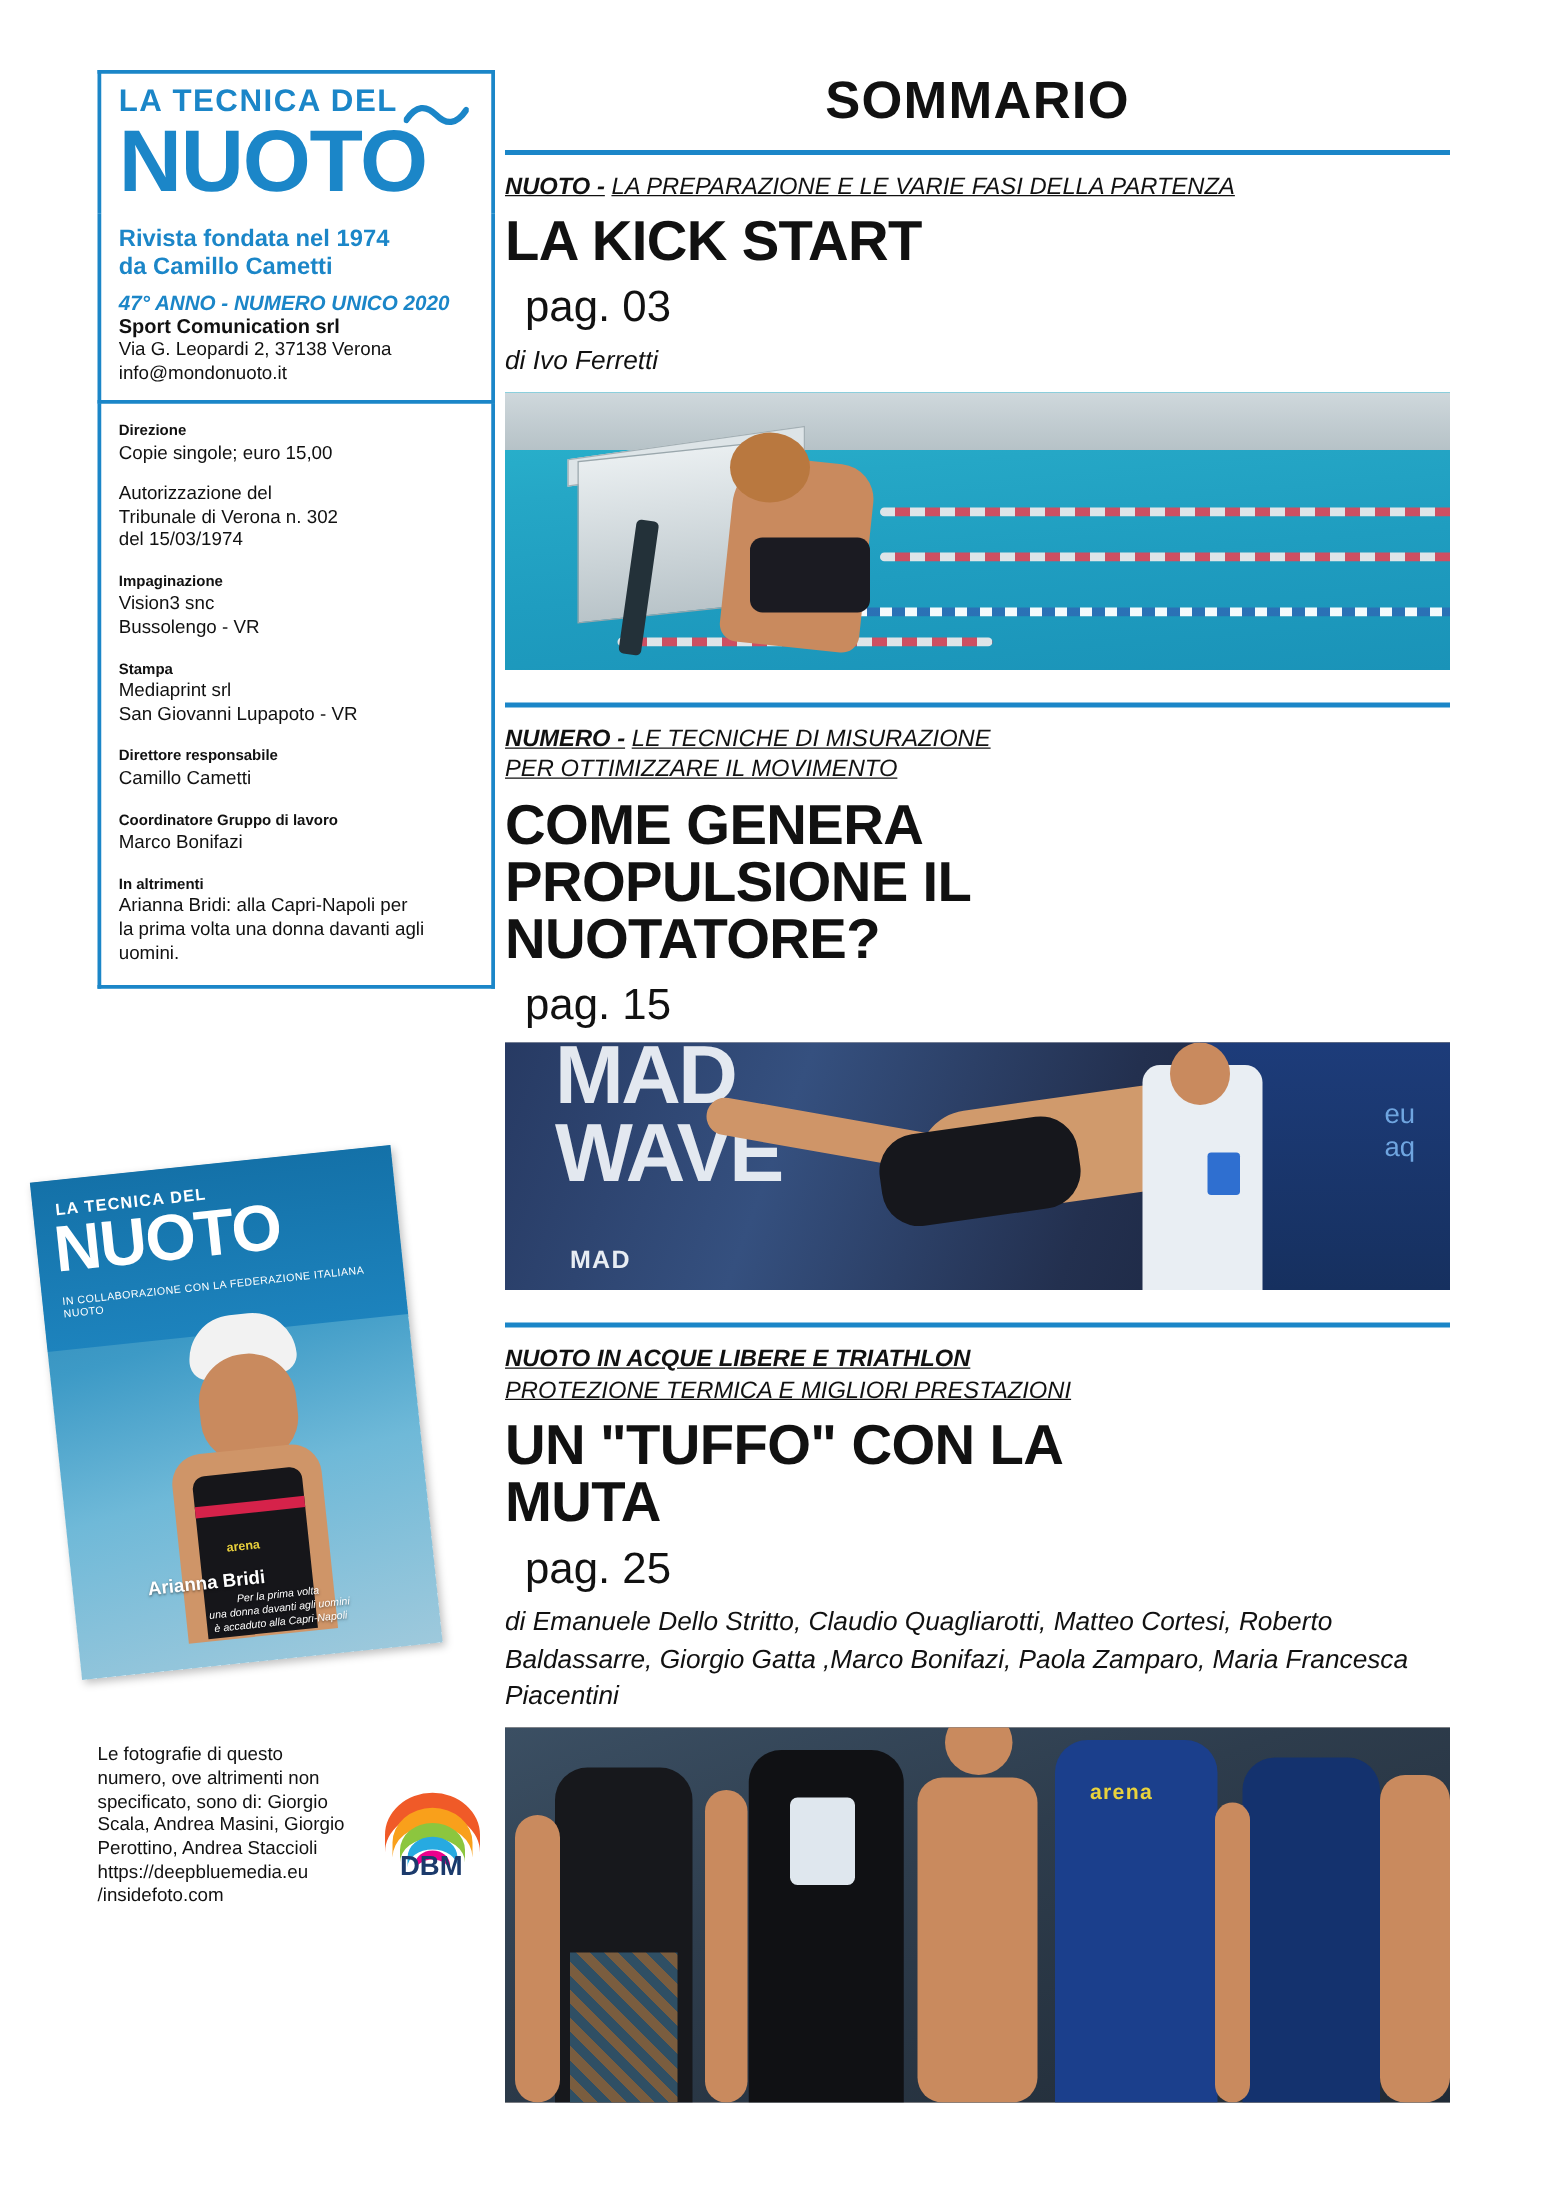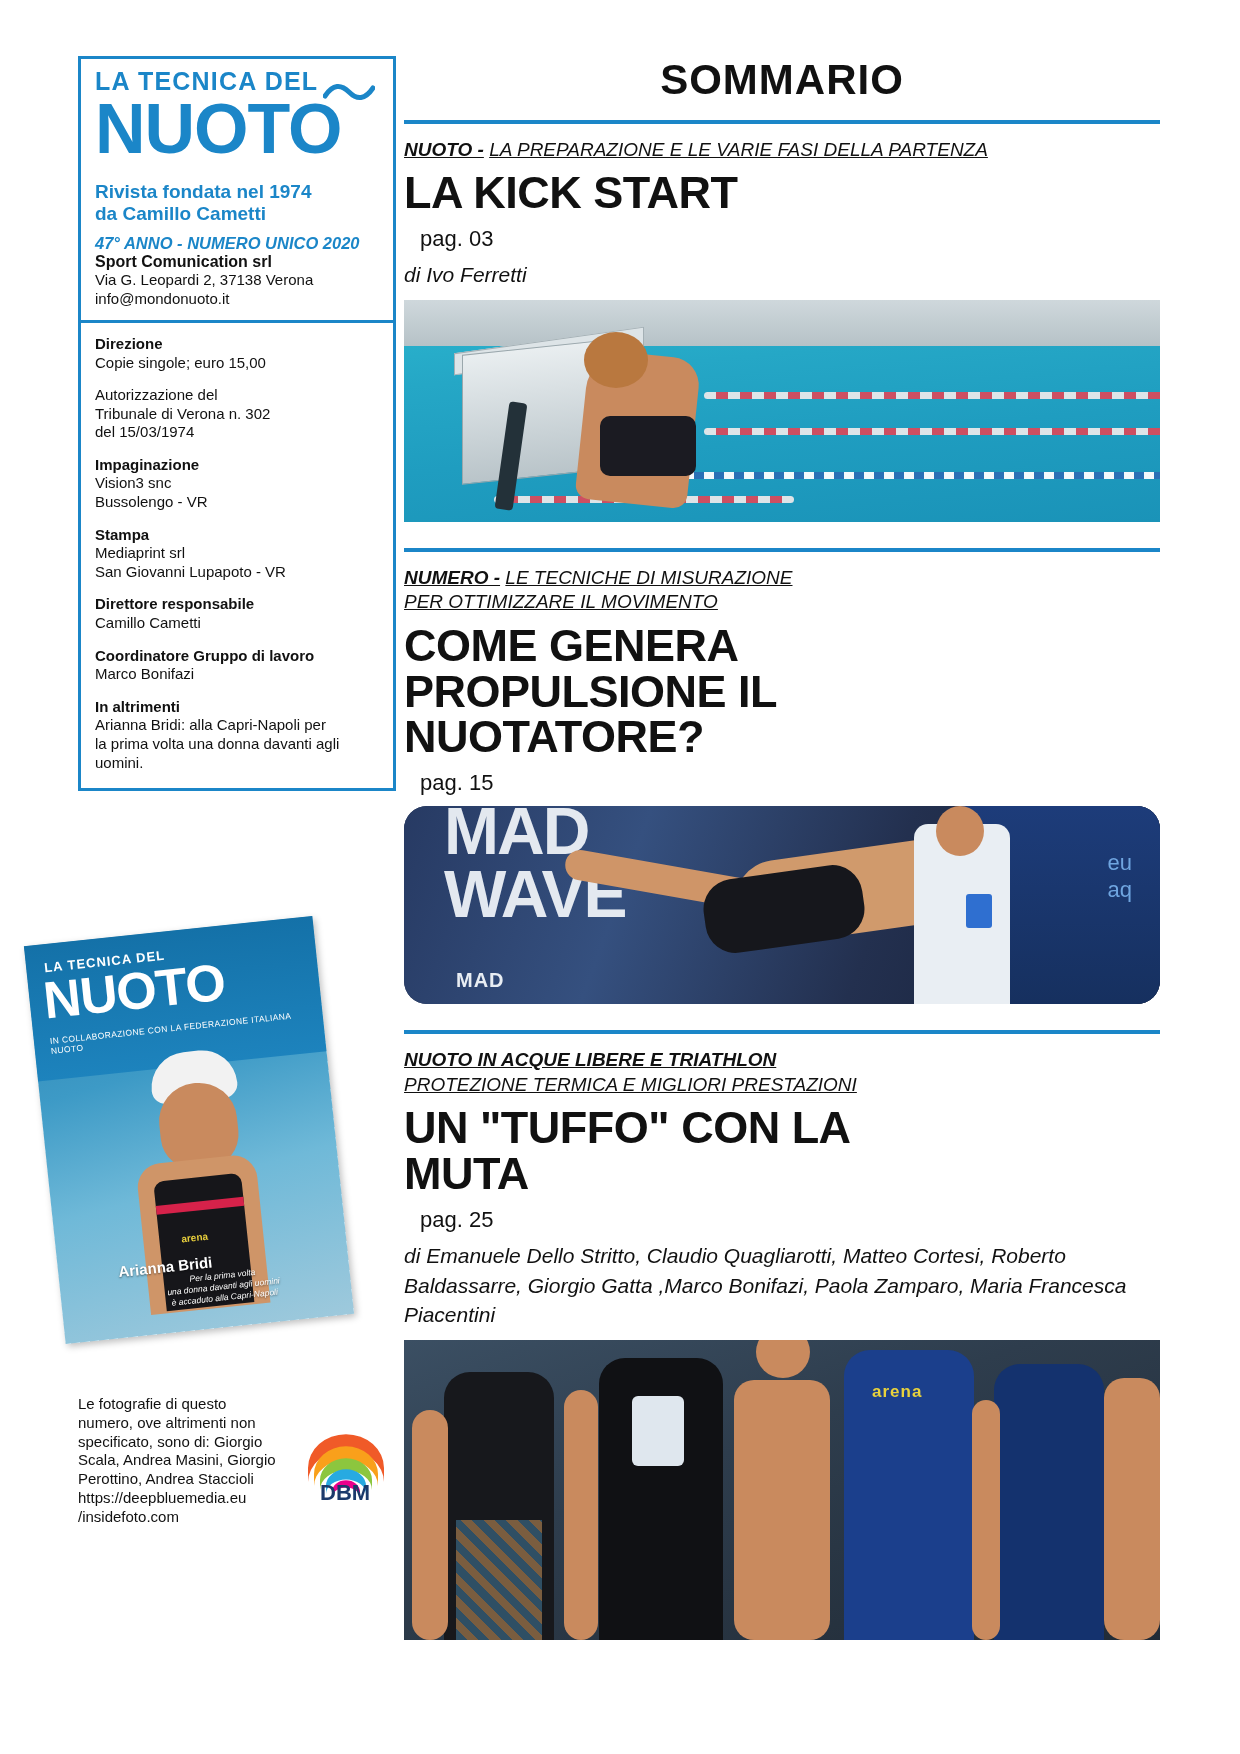--- a/index.html
+++ b/index.html
@@ -85,21 +85,21 @@
   .info-box {
     border: 3px solid #1b86c8;
     border-top: none;
     padding: 12px 14px 16px 14px;
     font-size: 15px;
     line-height: 1.24;
     color: #111;
   }
   .info-box .blk { margin-bottom: 14px; }
   .info-box .blk:last-child { margin-bottom: 0; }
-  .info-box b { font-size: 15px; }
+  .info-box b { font-size: 12px; }
 
   
   #cover-wrap {
     position: absolute;
     left: 44px;
     top: 930px;
     width: 330px;
     height: 430px;
   }
   .cover {
@@ -220,21 +220,21 @@
   }
   .headline {
     font-size: 45px;
     font-weight: bold;
     letter-spacing: -0.5px;
     line-height: 1.02;
     color: #111;
     margin: 0;
   }
   .pagenum {
-    font-size: 22px;
+    font-size: 35px;
     color: #111;
     white-space: nowrap;
     margin-top: 10px;
     padding-left: 16px;
   }
   .byline {
     font-size: 21px;
     font-style: italic;
     color: #111;
     margin-top: 8px;
@@ -287,21 +287,21 @@
   .swimmer-short {
     position:absolute; left:196px; top:116px; width:96px; height:60px;
     background:#1b1b22; border-radius:10px;
   }
   .bar {
     position:absolute; left:98px; top:102px; width:18px; height:108px;
     background:#233139; transform:rotate(8deg); border-radius:4px;
   }
 
   
-  #photo-propulsione { height: 198px; background:#1c2a4a;border-radius:23px; }
+  #photo-propulsione { height: 198px; background:#1c2a4a; }
   .arena-bg {
     position:absolute; inset:0;
     background: linear-gradient(110deg,#273a63 0%,#35507f 30%,#23304f 62%,#141d33 100%);
   }
   .madwave {
     position:absolute; left:40px; top:-6px; font-size:66px; font-weight:bold;
     color:#eef2f7; letter-spacing:-2px; line-height:.95; opacity:.95;
   }
   .mad-small {
     position:absolute; left:52px; bottom:12px; font-size:20px; font-weight:bold;

